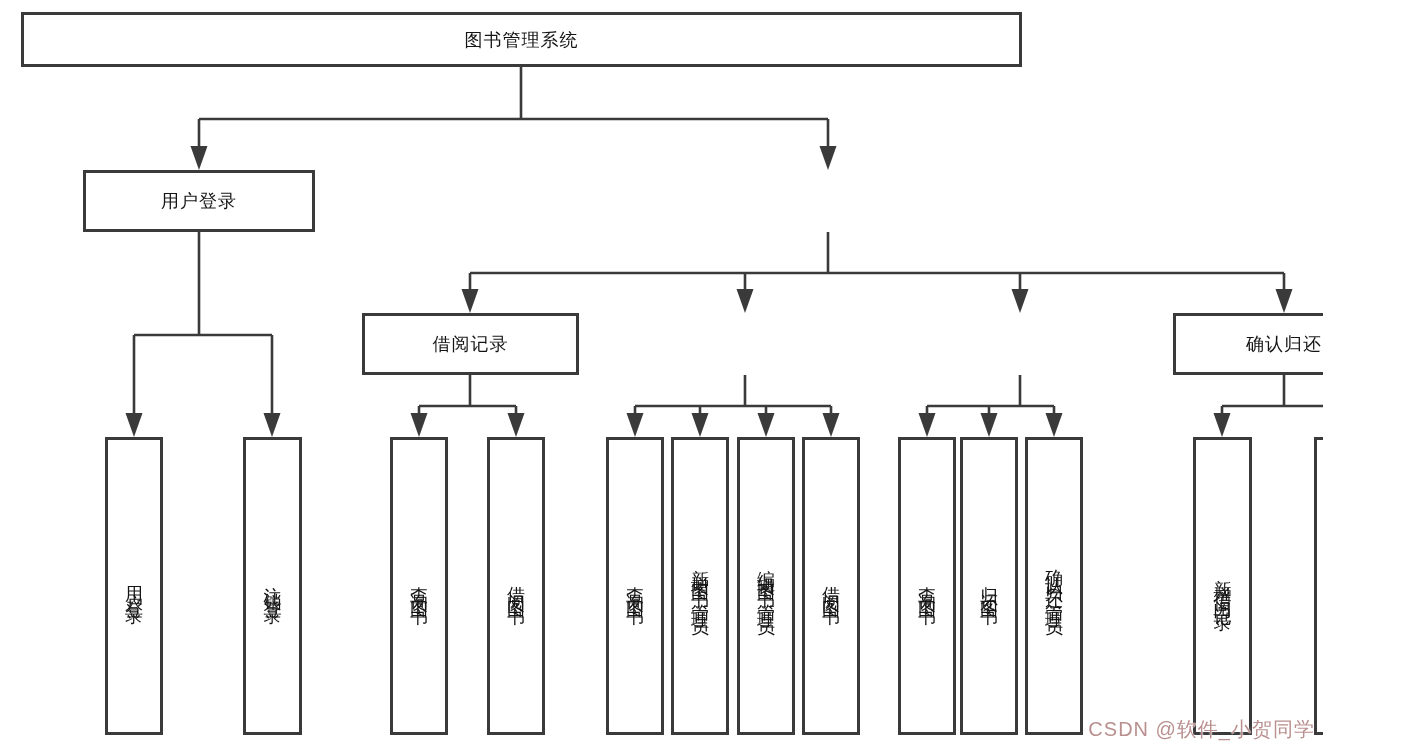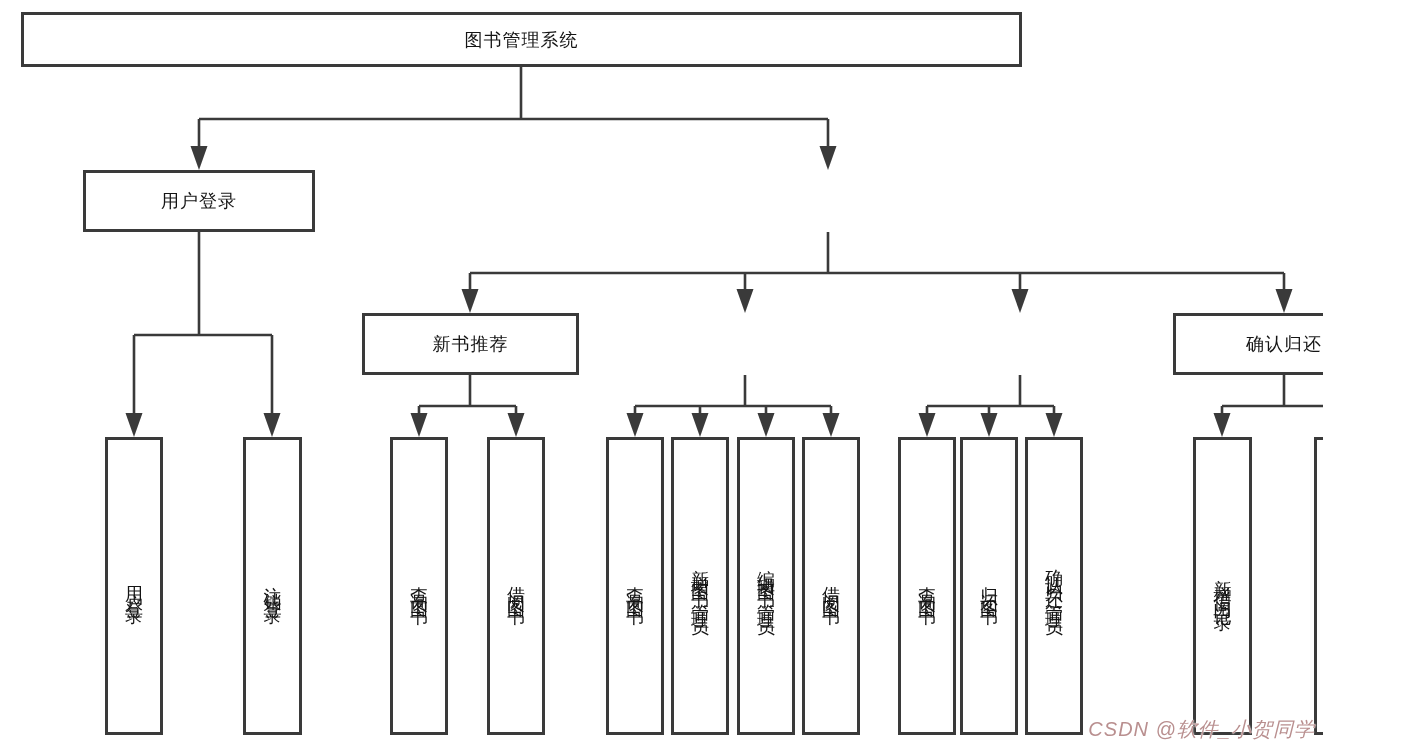--- a/index.html
+++ b/index.html
@@ -33,21 +33,20 @@
   }
   .watermark{
     position:absolute;
     right:8px;
     bottom:4px;
     font-size:20px;
     color:#b98f8f;
     text-shadow:0 0 2px #ffffff,0 0 1px #ffffff;
     letter-spacing:1px;
     white-space:nowrap;
-    font-style:italic;
   }
 </style>
 </head>
 <body>
 
 <div class="canvas">
 
   <svg class="connectors" viewBox="0 0 1405 747" xmlns="http://www.w3.org/2000/svg">
     <g stroke="#3a3a3a" stroke-width="2.6" fill="none">
 
@@ -97,21 +96,21 @@
 
   <div class="box h" style="left:21px;top:12px;width:1001px;height:55px">
     <span>图书管理系统</span>
   </div>
 
   <div class="box h" style="left:83px;top:170px;width:232px;height:62px">
     <span>用户登录</span>
   </div>
 
   <div class="box h" style="left:362px;top:313px;width:217px;height:62px">
-    <span>新书推荐</span>
+    <span>借阅记录</span>
   </div>
   <div class="box h" style="left:1173px;top:313px;width:222px;height:62px">
     <span>确认归还</span>
   </div>
 
   <div class="box v" style="left:105px;top:437px;width:58px;height:298px">
     <span>用户登录</span>
   </div>
   <div class="box v" style="left:243px;top:437px;width:59px;height:298px">
     <span>注销登录</span>

